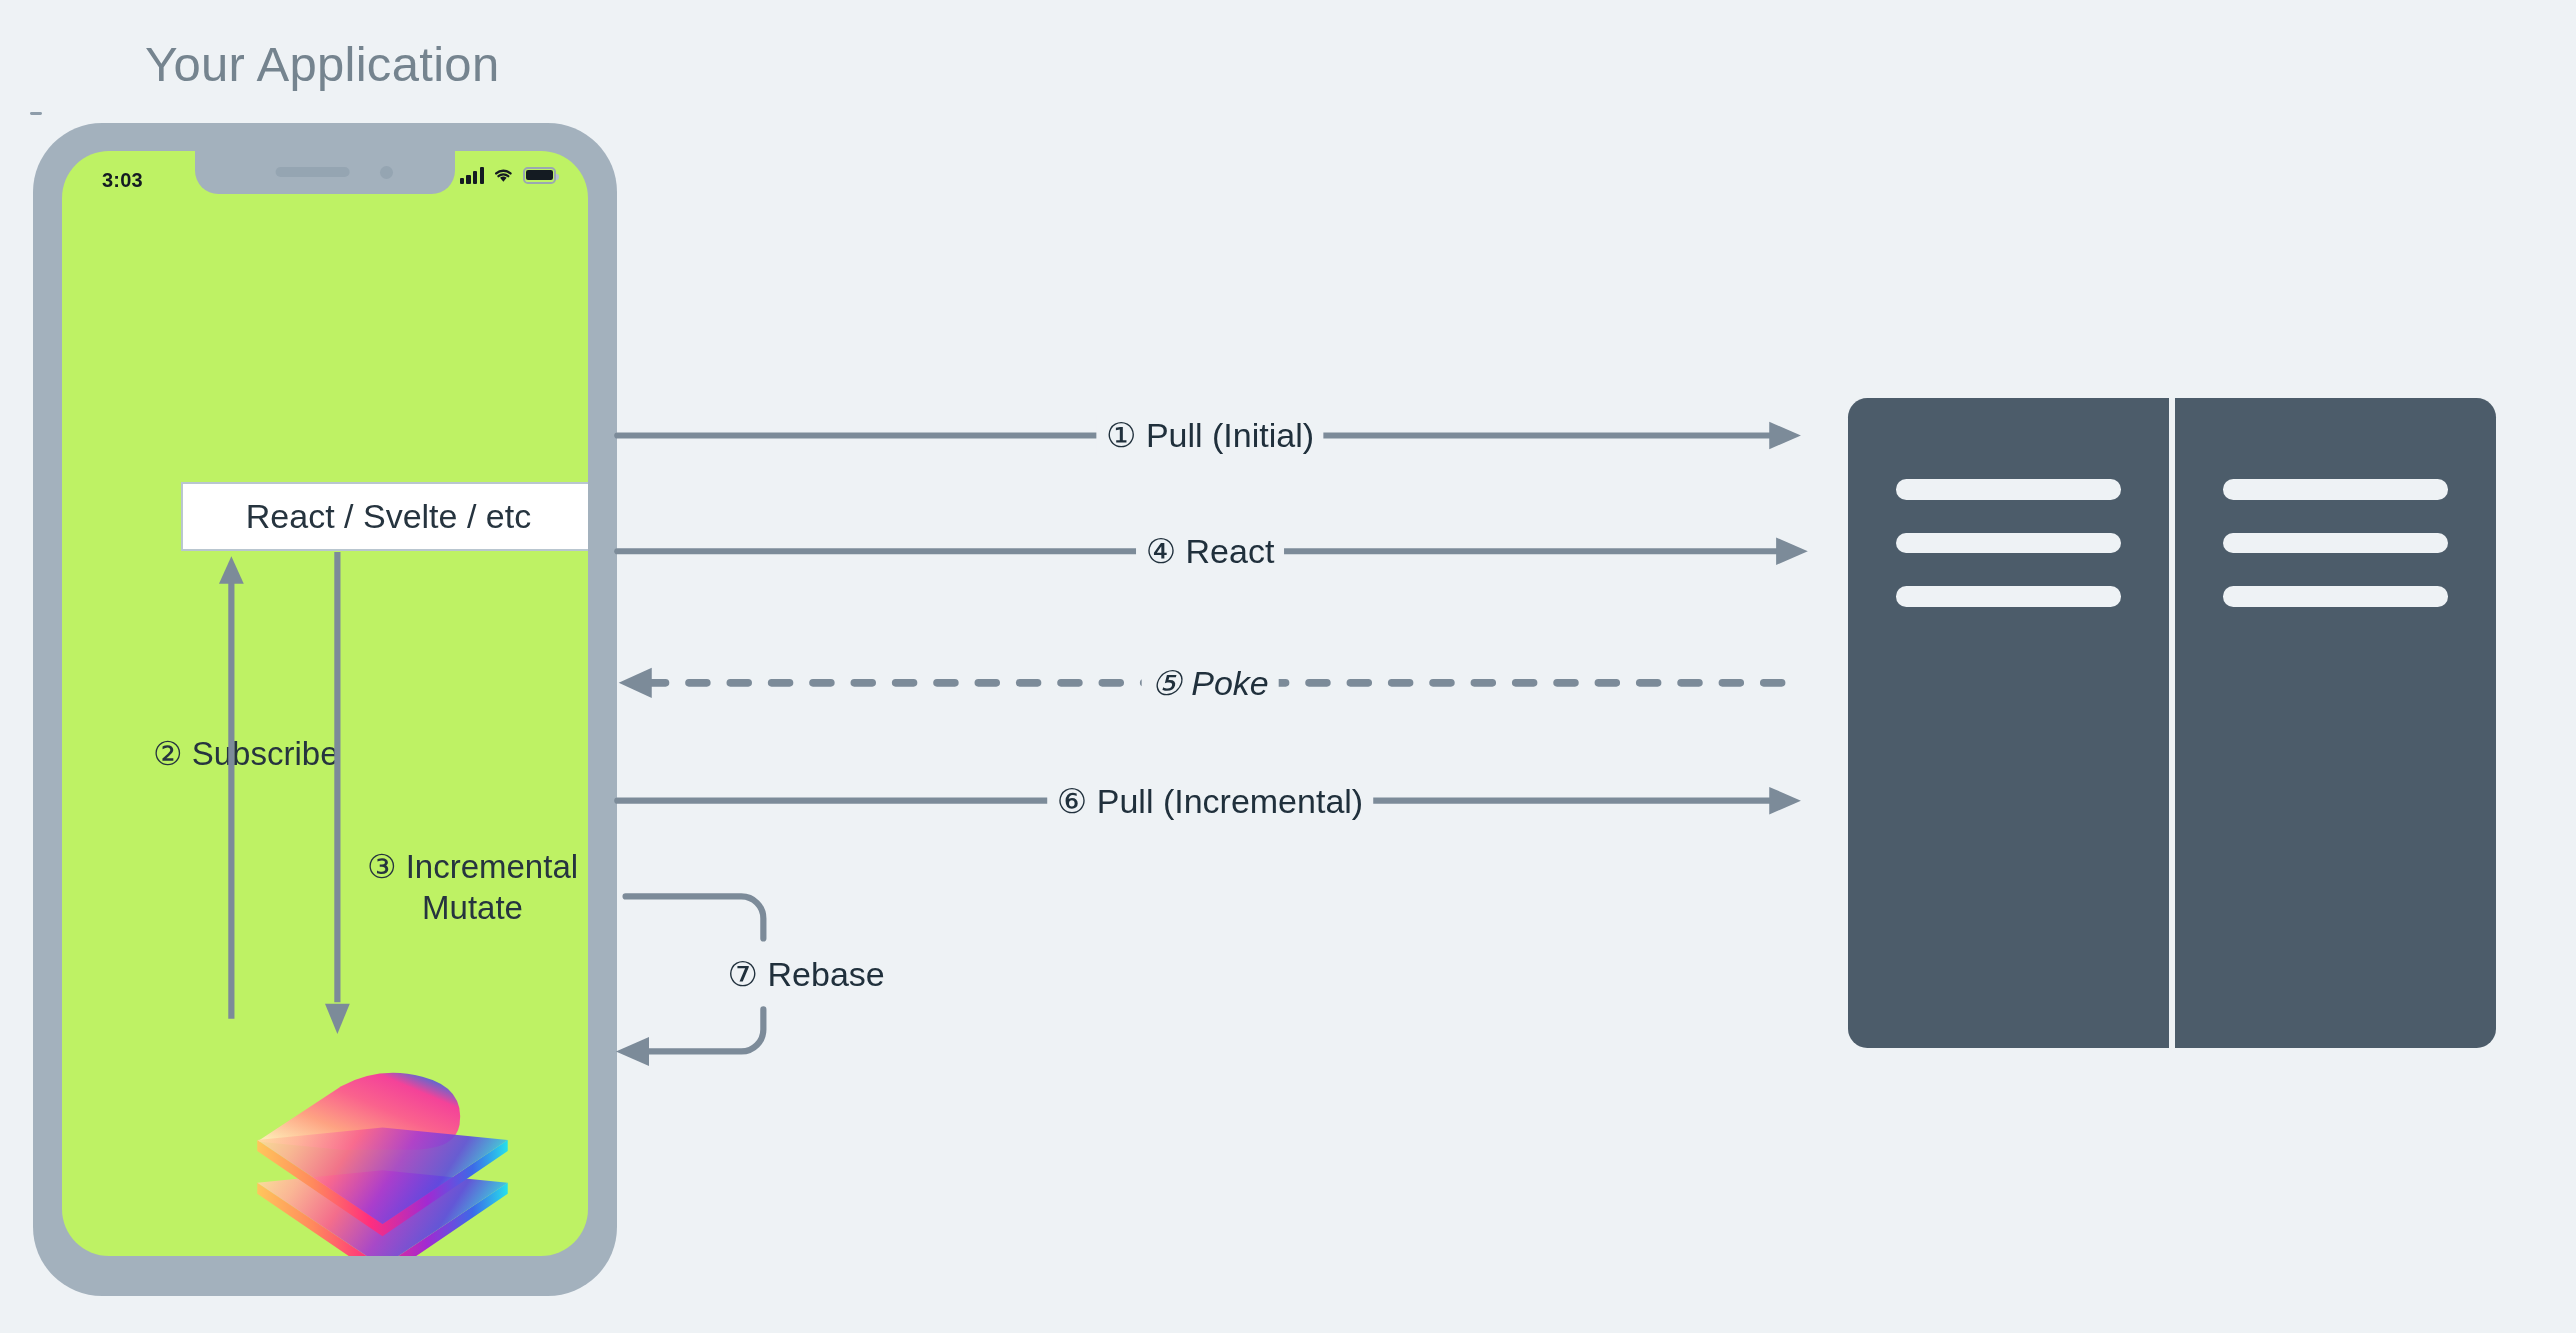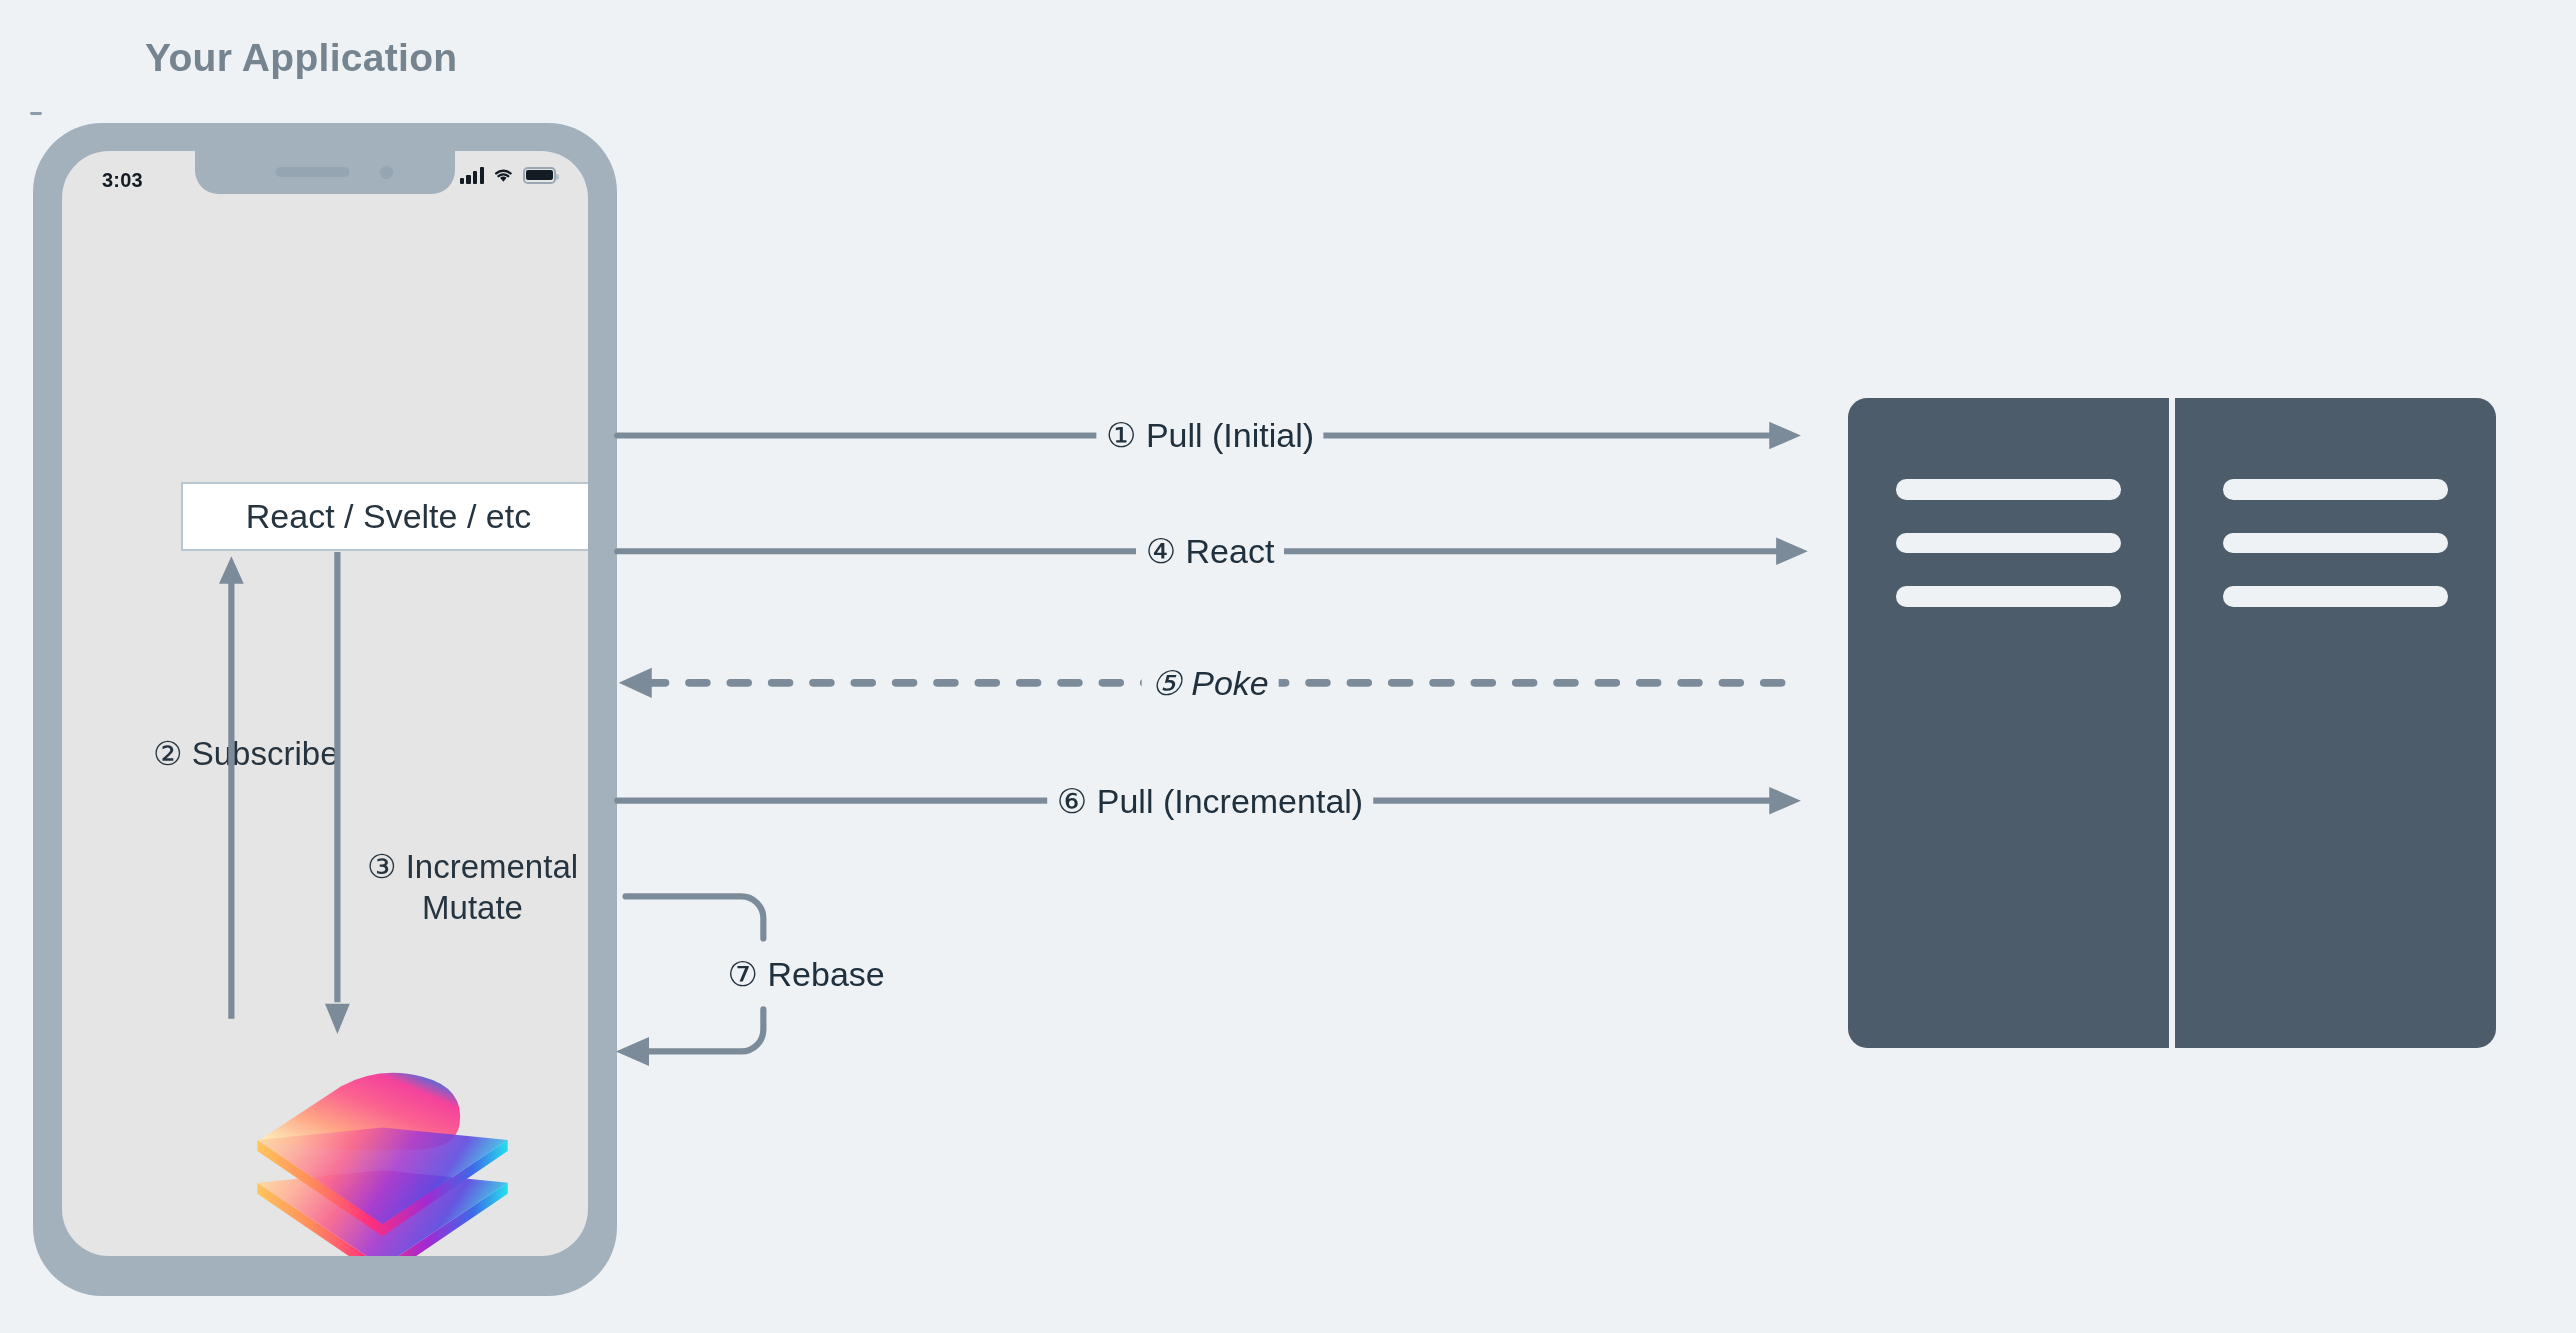--- a/index.html
+++ b/index.html
@@ -13,22 +13,22 @@
     height: 1334px;
     background: #eef2f5;
     overflow: hidden;
     font-family: "Liberation Sans", sans-serif;
   }
 
   
   .section-title {
     position: absolute;
     color: #75848f;
-    font-size: 39px;
-    font-weight: 700;
+    font-size: 49px;
+    font-weight: 400;
     letter-spacing: 0.3px;
     white-space: nowrap;
     text-align: center;
   }
   #app-title   { left: 145px;  top: 36px; }
   #svc-title   { left: 1893px; top: 318px; }
 
   
   #tick-mark {
     position: absolute;
@@ -48,21 +48,21 @@
     background: #a3b1bd;
     border-radius: 69px;
     box-sizing: border-box;
   }
   #phone-screen {
     position: absolute;
     left: 29px;
     top: 27.6px;
     right: 29px;
     bottom: 40px;
-    background: #e5e5e5;
+    background: #bef264;
     border-radius: 47px;
     overflow: hidden;
   }
   #notch {
     position: absolute;
     left: 50%;
     top: 0;
     transform: translateX(-50%);
     width: 260px;
     height: 43px;

